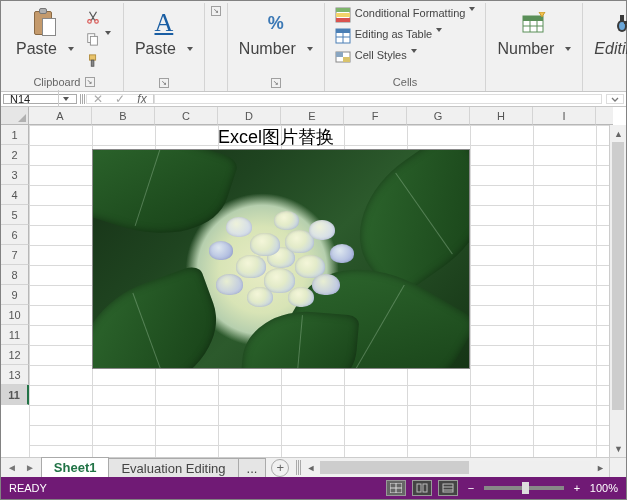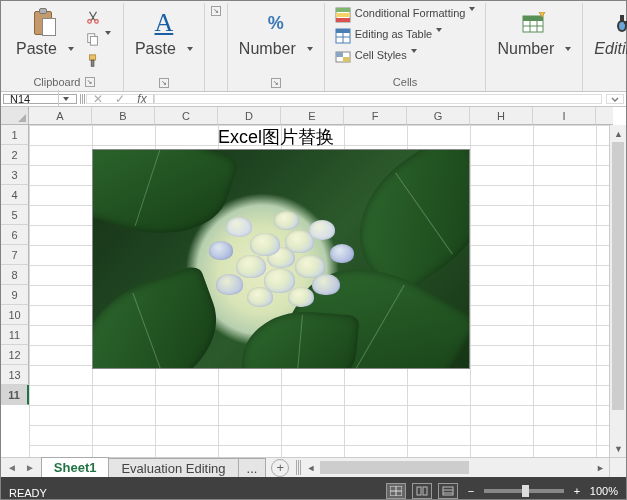--- a/index.html
+++ b/index.html
@@ -384,21 +384,21 @@
         <div class="arr">◄</div>
         <div class="track">
             <div class="thumb"></div>
           </div>
         <div class="arr">►</div>
       </div>
       <div style="width:17px;background:#f0f0f0;border-left:1px solid #ccc;"></div>
     </div>
   </div>
 
-  <div class="statusbar2" style="background:#404040;align-items:flex-end;">
+  <div class="statusbar2" style="background:#701a75;">
     <span>READY</span>
     <div class="sb-right">
       <div class="viewbtn active">
           <svg width="12" height="10" viewBox="0 0 12 10">
             <rect x="0" y="0" width="12" height="10" fill="none" stroke="#ddd"></rect>
             <line x1="0" y1="5" x2="12" y2="5" stroke="#ddd"></line>
             <line x1="6" y1="0" x2="6" y2="10" stroke="#ddd"></line>
           </svg>
         </div>
       <div class="viewbtn">

